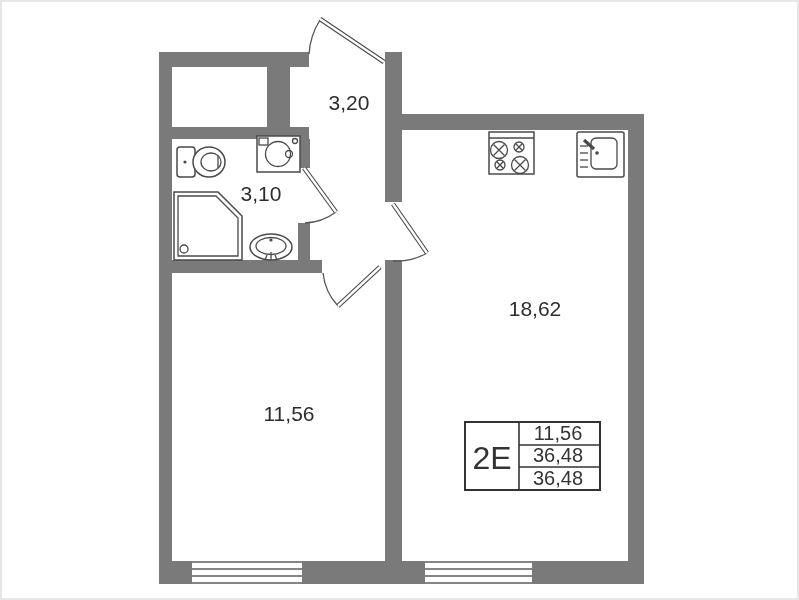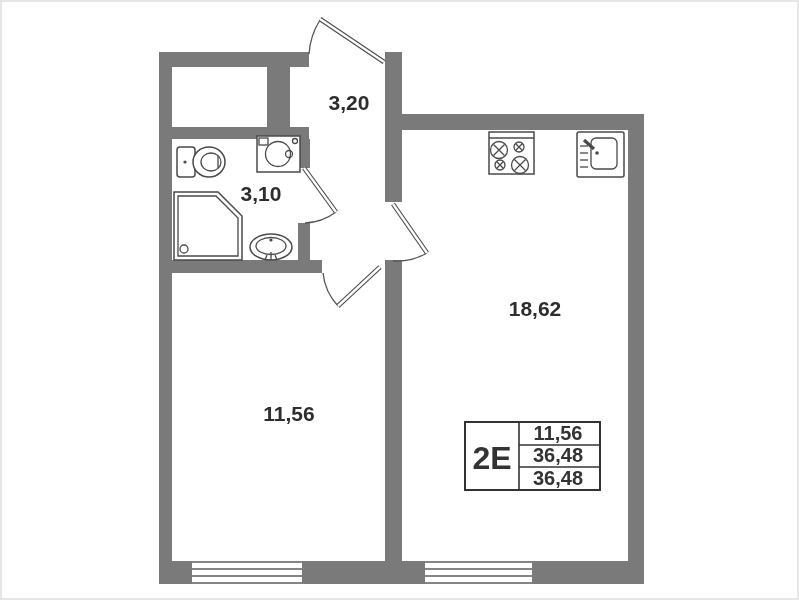--- a/index.html
+++ b/index.html
@@ -4,21 +4,20 @@
 <style>
   html,body{margin:0;padding:0;background:#ffffff;}
   .canvas{
     position:relative;
     width:799px;height:600px;
     box-sizing:border-box;
     background:#ffffff;
     border:2px solid #e6e6e6;
     font-family:"Liberation Sans", sans-serif;
     overflow:hidden;
-    font-weight:bold;
   }
   svg{position:absolute;left:0;top:0;}
   .wall{fill:#7a7a7a;stroke:none;}
   .fx{fill:#ffffff;stroke:#4a4a4a;stroke-width:1.5;}
   .fx-thin{fill:none;stroke:#4a4a4a;stroke-width:1.3;}
   .door-arc{fill:none;stroke:#555555;stroke-width:1.3;}
   .leaf-outer{stroke:#4a4a4a;stroke-width:4.6;fill:none;stroke-linecap:butt;}
   .leaf-inner{stroke:#ffffff;stroke-width:2.4;fill:none;stroke-linecap:butt;}
   .win-line{stroke:#5c5c5c;stroke-width:1.6;}
   .room-label{font-size:21px;fill:#2d2d2d;text-anchor:middle;}

